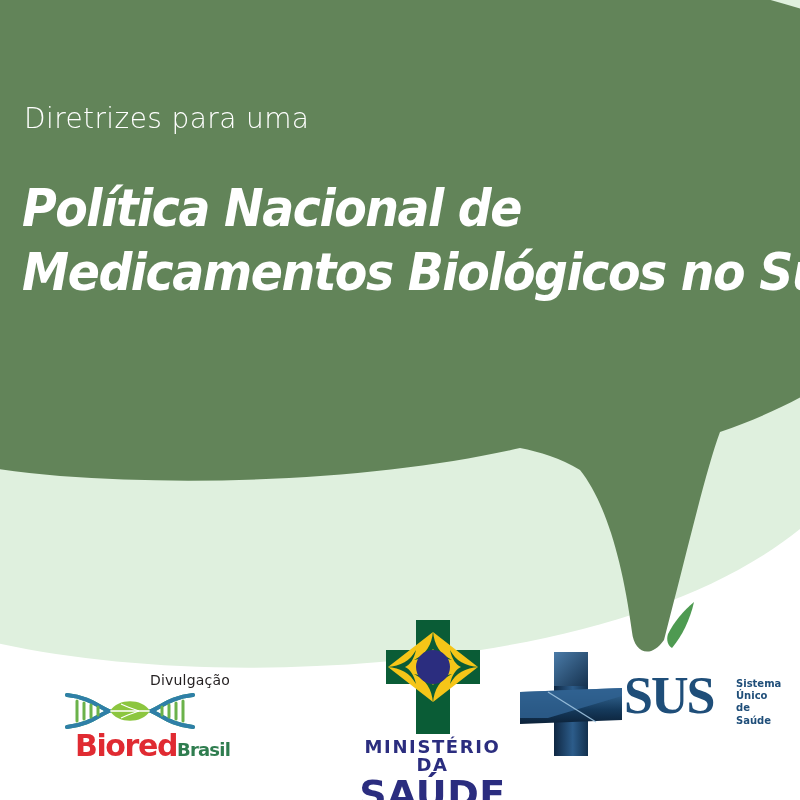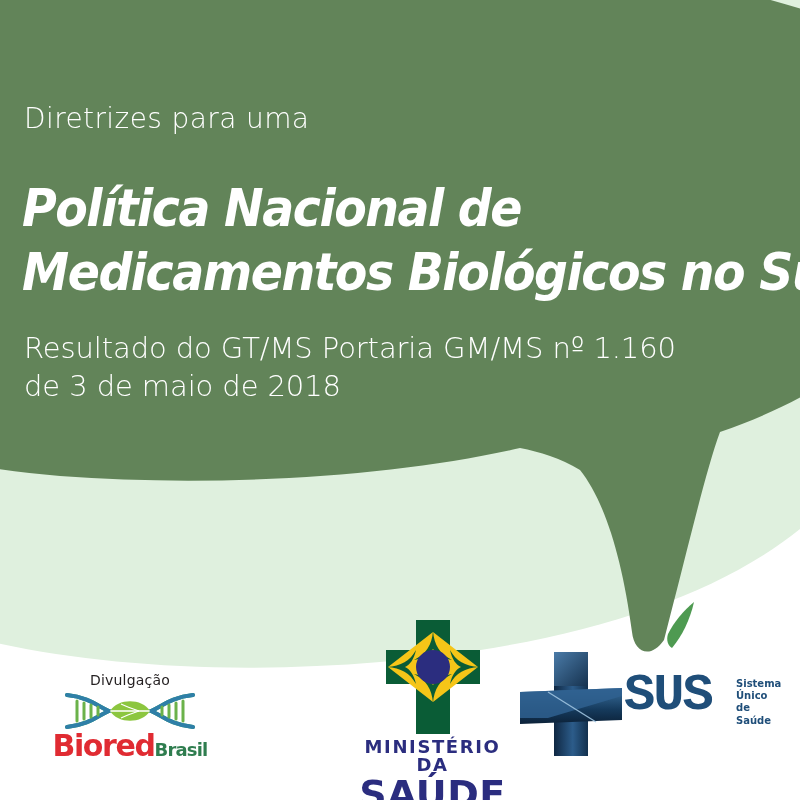--- a/index.html
+++ b/index.html
@@ -86,21 +86,21 @@
     width: 800px;
     height: 200px;
   }
 
   
   #biored-logo {
     position: absolute;
     left: 30px;
     top: 72px;
     width: 200px;
-    text-align: center;
+    text-align: right;
   }
   #divulgacao-label {
     font-family: "DejaVu Sans", sans-serif;
     font-size: 14px;
     color: #231f20;
     letter-spacing: 0.2px;
     margin: 0 0 3px 0;
   }
   #biored-mark {
     width: 134px;
@@ -157,21 +157,21 @@
     position: absolute;
     left: 518px;
     top: 48px;
     width: 265px;
     height: 115px;
   }
   #sus-wordmark {
     position: absolute;
     left: 106px;
     top: 22px;
-    font-family: Liberation Mono, monospace;
+    font-family: Liberation Serif, serif;
     font-weight: bold;
     font-size: 52px;
     line-height: 1;
     letter-spacing: -2px;
     color: #1f4e79;
     margin: 0;
   }
   #sus-tagline {
     position: absolute;
     left: 218px;
@@ -217,24 +217,20 @@
   </svg>
 
   <div id="text-block">
     <p class="eyebrow">Diretrizes para uma</p>
 
     <div id="headline-wrap">
       <p class="headline" id="headline-line-1">Política Nacional de</p>
       <p class="headline" id="headline-line-2">Medicamentos Biológicos no Sus</p>
     </div>
 
-    <div id="sub-wrap">
-      <p class="subline">Resultado do GT/MS Portaria GM/MS nº 1.160</p>
-      <p class="subline">de 3 de maio de 2018</p>
-    </div>
   </div>
 
   <div id="footer-logos">
 
     <div id="biored-logo">
       <p id="divulgacao-label">Divulgação</p>
 
       <svg id="biored-mark" viewBox="0 0 134 40" xmlns="http://www.w3.org/2000/svg">
 
         <path d="M4 4 C 26 6, 36 16, 46 20 C 36 24, 26 34, 4 36" fill="none" stroke="#2f9c6e" stroke-width="4" stroke-linecap="round"></path>

